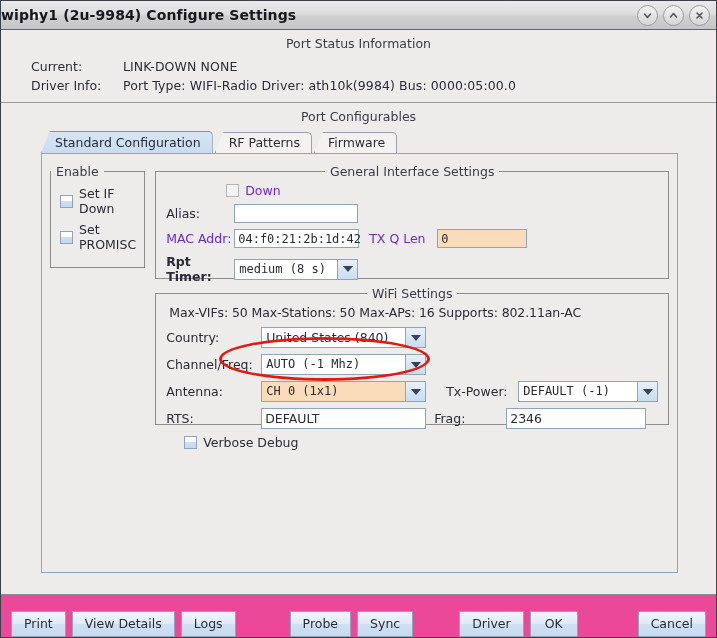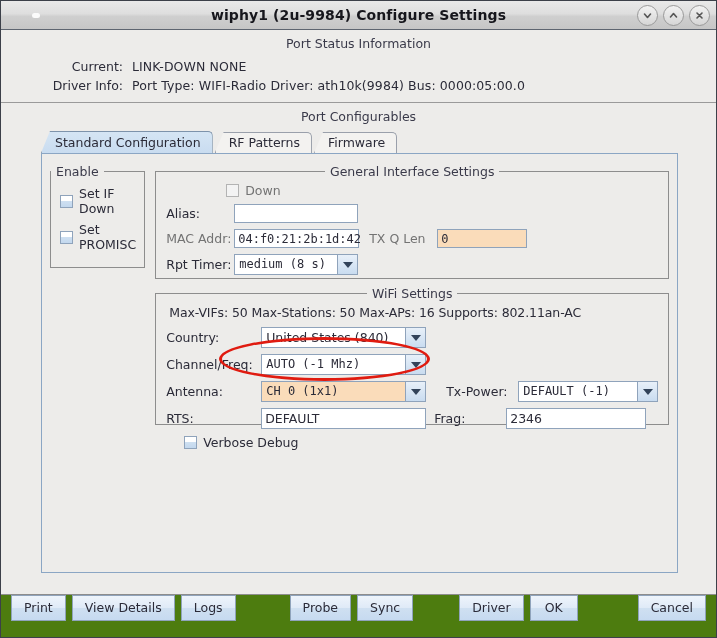--- a/index.html
+++ b/index.html
@@ -18,21 +18,21 @@
   }
   
   .titlebar{
     height:29px;flex:0 0 29px;position:relative;
     background:linear-gradient(to bottom,#e9e9e9 0%,#dedede 45%,#cfcfcf 55%,#c6c6c6 100%);
     border-bottom:1px solid #5e6570;
     box-sizing:border-box;
   }
   .title-text{
     position:absolute;left:0;right:0;top:0;height:19px;line-height:28px;
-    text-align:center;font-weight:bold;font-size:14px;color:#16161c;
+    text-align:left;font-weight:bold;font-size:14px;color:#16161c;
     letter-spacing:.1px;
   }
   .win-dot{
     position:absolute;left:31px;top:12px;width:8px;height:5px;
     background:#fbfbfb;border-radius:3px;
   }
   .win-btns{position:absolute;right:6px;top:4px;display:flex;gap:5px;}
   .wb{
     width:19px;height:19px;border-radius:50%;
     border:1px solid #9a9a9a;
@@ -41,21 +41,21 @@
     font-size:11px;color:#4a4a4a;line-height:1;
   }
   .wb svg{display:block;}
   
   .status{
     flex:0 0 auto;padding:6px 0 7px 0;background:#edecea;
     border-bottom:1px solid #9a9a9a;
   }
   .status-title{text-align:center;font-size:12.5px;color:#3a3a4a;padding-bottom:6px;}
   .status-row{padding:2px 0 2px 0;font-size:12.5px;}
-  .status-row .lbl{display:inline-block;width:92px;text-align:right;padding-right:9px;}
+  .status-row .lbl{display:inline-block;width:92px;padding-right:0;}
   .status-row .val{letter-spacing:.1px;}
   .indent{padding-left:30px;}
   
   .confarea{flex:1 1 auto;position:relative;background:#edecea;padding-top:6px;}
   .conf-title{text-align:center;font-size:12.5px;color:#3a3a4a;margin-bottom:7px;}
   .tabstrip{position:relative;height:22px;margin-left:40px;display:flex;align-items:flex-end;}
   .tab{
     height:21px;line-height:20px;padding:0 11px 0 13px;
     font-size:12.5px;color:#2b2b38;
     background:#f3f2f0;
@@ -99,21 +99,21 @@
   .gis{padding:9px 10px 10px 10px;height:108px;box-sizing:border-box;}
   .wifi{padding:10px 10px 9px 10px;margin-top:14px;height:132px;box-sizing:border-box;}
   
   .chkrow{display:flex;align-items:center;gap:6px;margin:4px 0 6px 0;font-size:12.5px;}
   .chk{
     width:13px;height:13px;flex:0 0 13px;box-sizing:border-box;
     border:1px solid #8fa3bb;
     background:linear-gradient(to bottom,#ffffff 0%,#ffffff 42%,#cfe0f1 43%,#c3d8ee 100%);
   }
   .chk.dis{border-color:#b3b3b3;background:#f3f3f3;}
-  .dis-txt{color:#737373;}
+  .dis-txt{color:#6d28d9;}
   .frow{display:flex;align-items:center;margin-bottom:6px;font-size:12.5px;}
   .flabel{text-align:left;}
   .tin{
     border:1px solid #8fa3bb;background:#ffffff;
     height:19px;line-height:18px;box-sizing:border-box;
     padding:0 3px;font-size:12.5px;color:#2b2b38;
     font-family:"DejaVu Sans","Liberation Sans",sans-serif;
   }
   .tin.mono{font-family:"DejaVu Sans Mono","Liberation Mono",monospace;font-size:12px;}
   .tin.peach{background:#fadcba;}
@@ -141,22 +141,22 @@
     border-top:6px solid #32435a;
   }
   .info-line{font-size:12.5px;margin:1px 0 7px 3px;letter-spacing:-.1px;}
   
   .annot{
     position:absolute;border:3px solid #e01b10;border-radius:50%;
     pointer-events:none;z-index:40;
   }
   
   .btnbar{
-    flex:0 0 43px;border-top:1px solid #8d8d8d;background:#4d7c0f;
-    display:flex;align-items:flex-start;padding:0 10px;box-sizing:border-box;
+    flex:0 0 43px;border-top:1px solid #8d8d8d;background:#ec4899;
+    display:flex;align-items:flex-end;padding:0 10px;box-sizing:border-box;
   }
   .btn{
     height:26px;min-width:48px;padding:0 12px;
     border:1px solid #8fa3bb;
     background:linear-gradient(to bottom,#eef4fb 0%,#dfeaf7 50%,#cfe0f1 51%,#c6daf0 100%);
     font-size:12.5px;color:#2b2b38;line-height:24px;text-align:center;
     box-sizing:border-box;margin-right:6px;
     font-family:"DejaVu Sans","Liberation Sans",sans-serif;
   }
   .gap-a{margin-left:48px;}
@@ -240,21 +240,21 @@
             </div>
 
             <div class="frow">
               <span class="flabel dis-txt" style="width:68px;">MAC Addr:</span>
               <span class="tin mono ro" style="width:125px;display:inline-block;">04:f0:21:2b:1d:42</span>
               <span class="flabel dis-txt" style="width:68px;padding-left:10px;">TX Q Len</span>
               <span class="tin mono peach" style="width:90px;display:inline-block;">0</span>
             </div>
 
             <div class="frow" style="margin-bottom:0;">
-              <span class="flabel" style="width:68px;">Rpt Timer:</span>
+              <span class="flabel" style="width:68px;font-weight:bold;">Rpt Timer:</span>
               <span class="combo" style="width:124px;">
                 <span class="cval mono">medium  (8 s)</span>
                 <span class="carrow">
                     <i></i>
                   </span>
               </span>
             </div>
           </div>
 
           <div class="group wifi">

